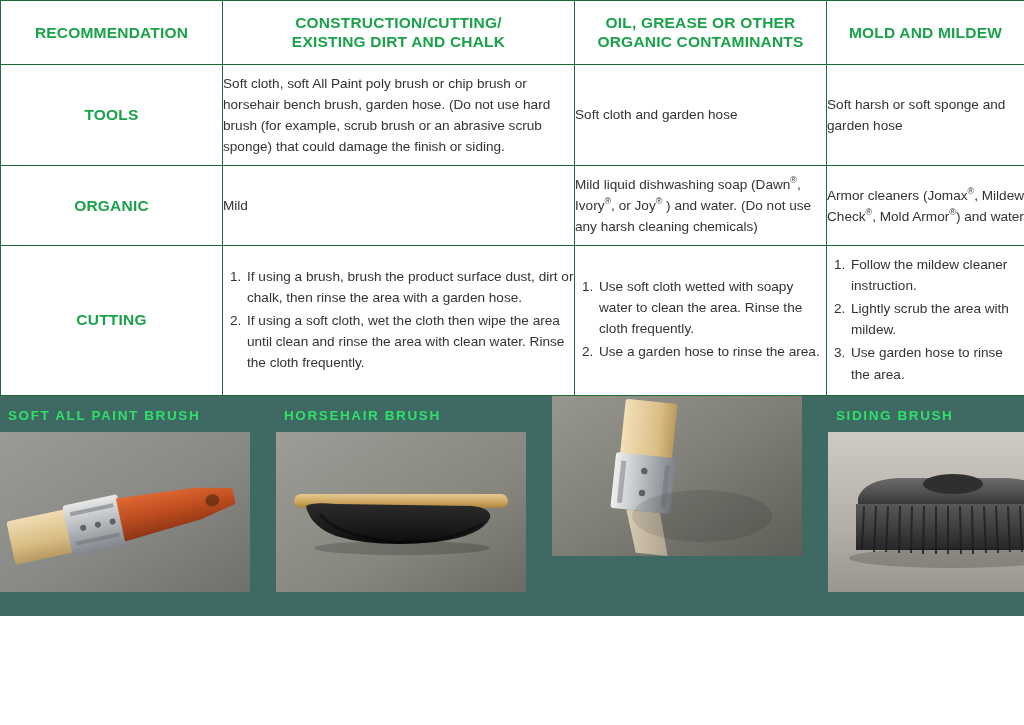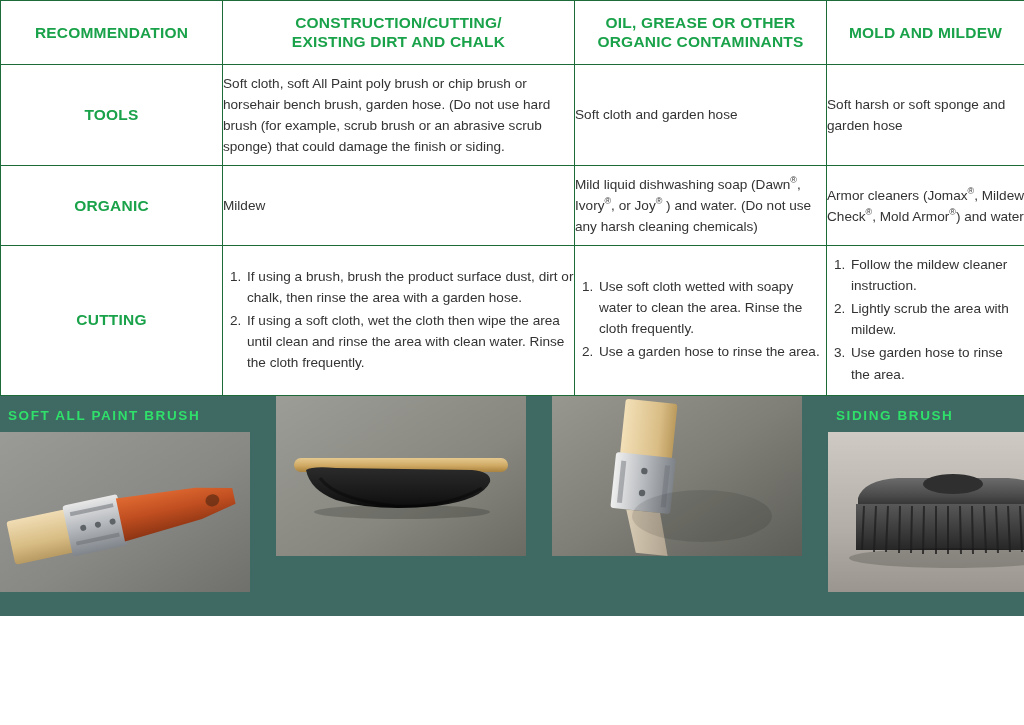--- a/index.html
+++ b/index.html
@@ -144,21 +144,21 @@
 
       <tr>
         <td class="rowlabel">TOOLS</td>
         <td class="cell">Soft cloth, soft All Paint poly brush or chip brush or horsehair bench brush, garden hose. (Do not use hard brush (for example, scrub brush or an abrasive scrub sponge) that could damage the finish or siding.</td>
         <td class="cell">Soft cloth and garden hose</td>
         <td class="cell">Soft harsh or soft sponge and garden hose</td>
       </tr>
 
       <tr>
         <td class="rowlabel">ORGANIC</td>
-        <td class="cell">Mildew</td>
+        <td class="cell">Mild</td>
         <td class="cell"><span>Mild liquid dishwashing soap (Dawn</span><sup>®</sup><span>, Ivory</span><sup>®</sup><span>, or Joy</span><sup>®</sup><span> ) and water. (Do not use any harsh cleaning chemicals)</span></td>
         <td class="cell"><span>Armor cleaners (Jomax</span><sup>®</sup><span>, Mildew Check</span><sup>®</sup><span>, Mold Armor</span><sup>®</sup><span>) and water</span></td>
       </tr>
 
       <tr>
         <td class="rowlabel">CUTTING</td>
         <td class="cell">
           <ol class="steps">
             <li>If using a brush, brush the product surface dust, dirt or chalk, then rinse the area with a garden hose.</li>
             <li>If using a soft cloth, wet the cloth then wipe the area until clean and rinse the area with clean water. Rinse the cloth frequently.</li>
@@ -220,20 +220,21 @@
               <circle cx="97" cy="88" r="3" fill="#5e6368"></circle>
               <circle cx="112" cy="88" r="3" fill="#5e6368"></circle>
               <path d="M120 66 L200 72 L236 80 L236 96 L200 104 L120 110 Z" fill="url(#handle1)"></path>
               <ellipse cx="214" cy="88" rx="7" ry="6" fill="#5d2b12" opacity=".7"></ellipse>
             </g>
           </svg>
         </div>
       </div>
 
       <div class="gal-item">
+        <div class="gal-caption">HORSEHAIR BRUSH</div>
         <div class="photo">
           <svg width="250" height="160" viewBox="0 0 250 160">
             <defs>
               <linearGradient id="bg2" x1="0" y1="0" x2="1" y2="1">
                 <stop offset="0%" stop-color="#9d9d98"></stop>
                 <stop offset="60%" stop-color="#87877f"></stop>
                 <stop offset="100%" stop-color="#6b6b64"></stop>
               </linearGradient>
               <linearGradient id="wood2" x1="0" y1="0" x2="0" y2="1">
                 <stop offset="0%" stop-color="#e6c98f"></stop>

